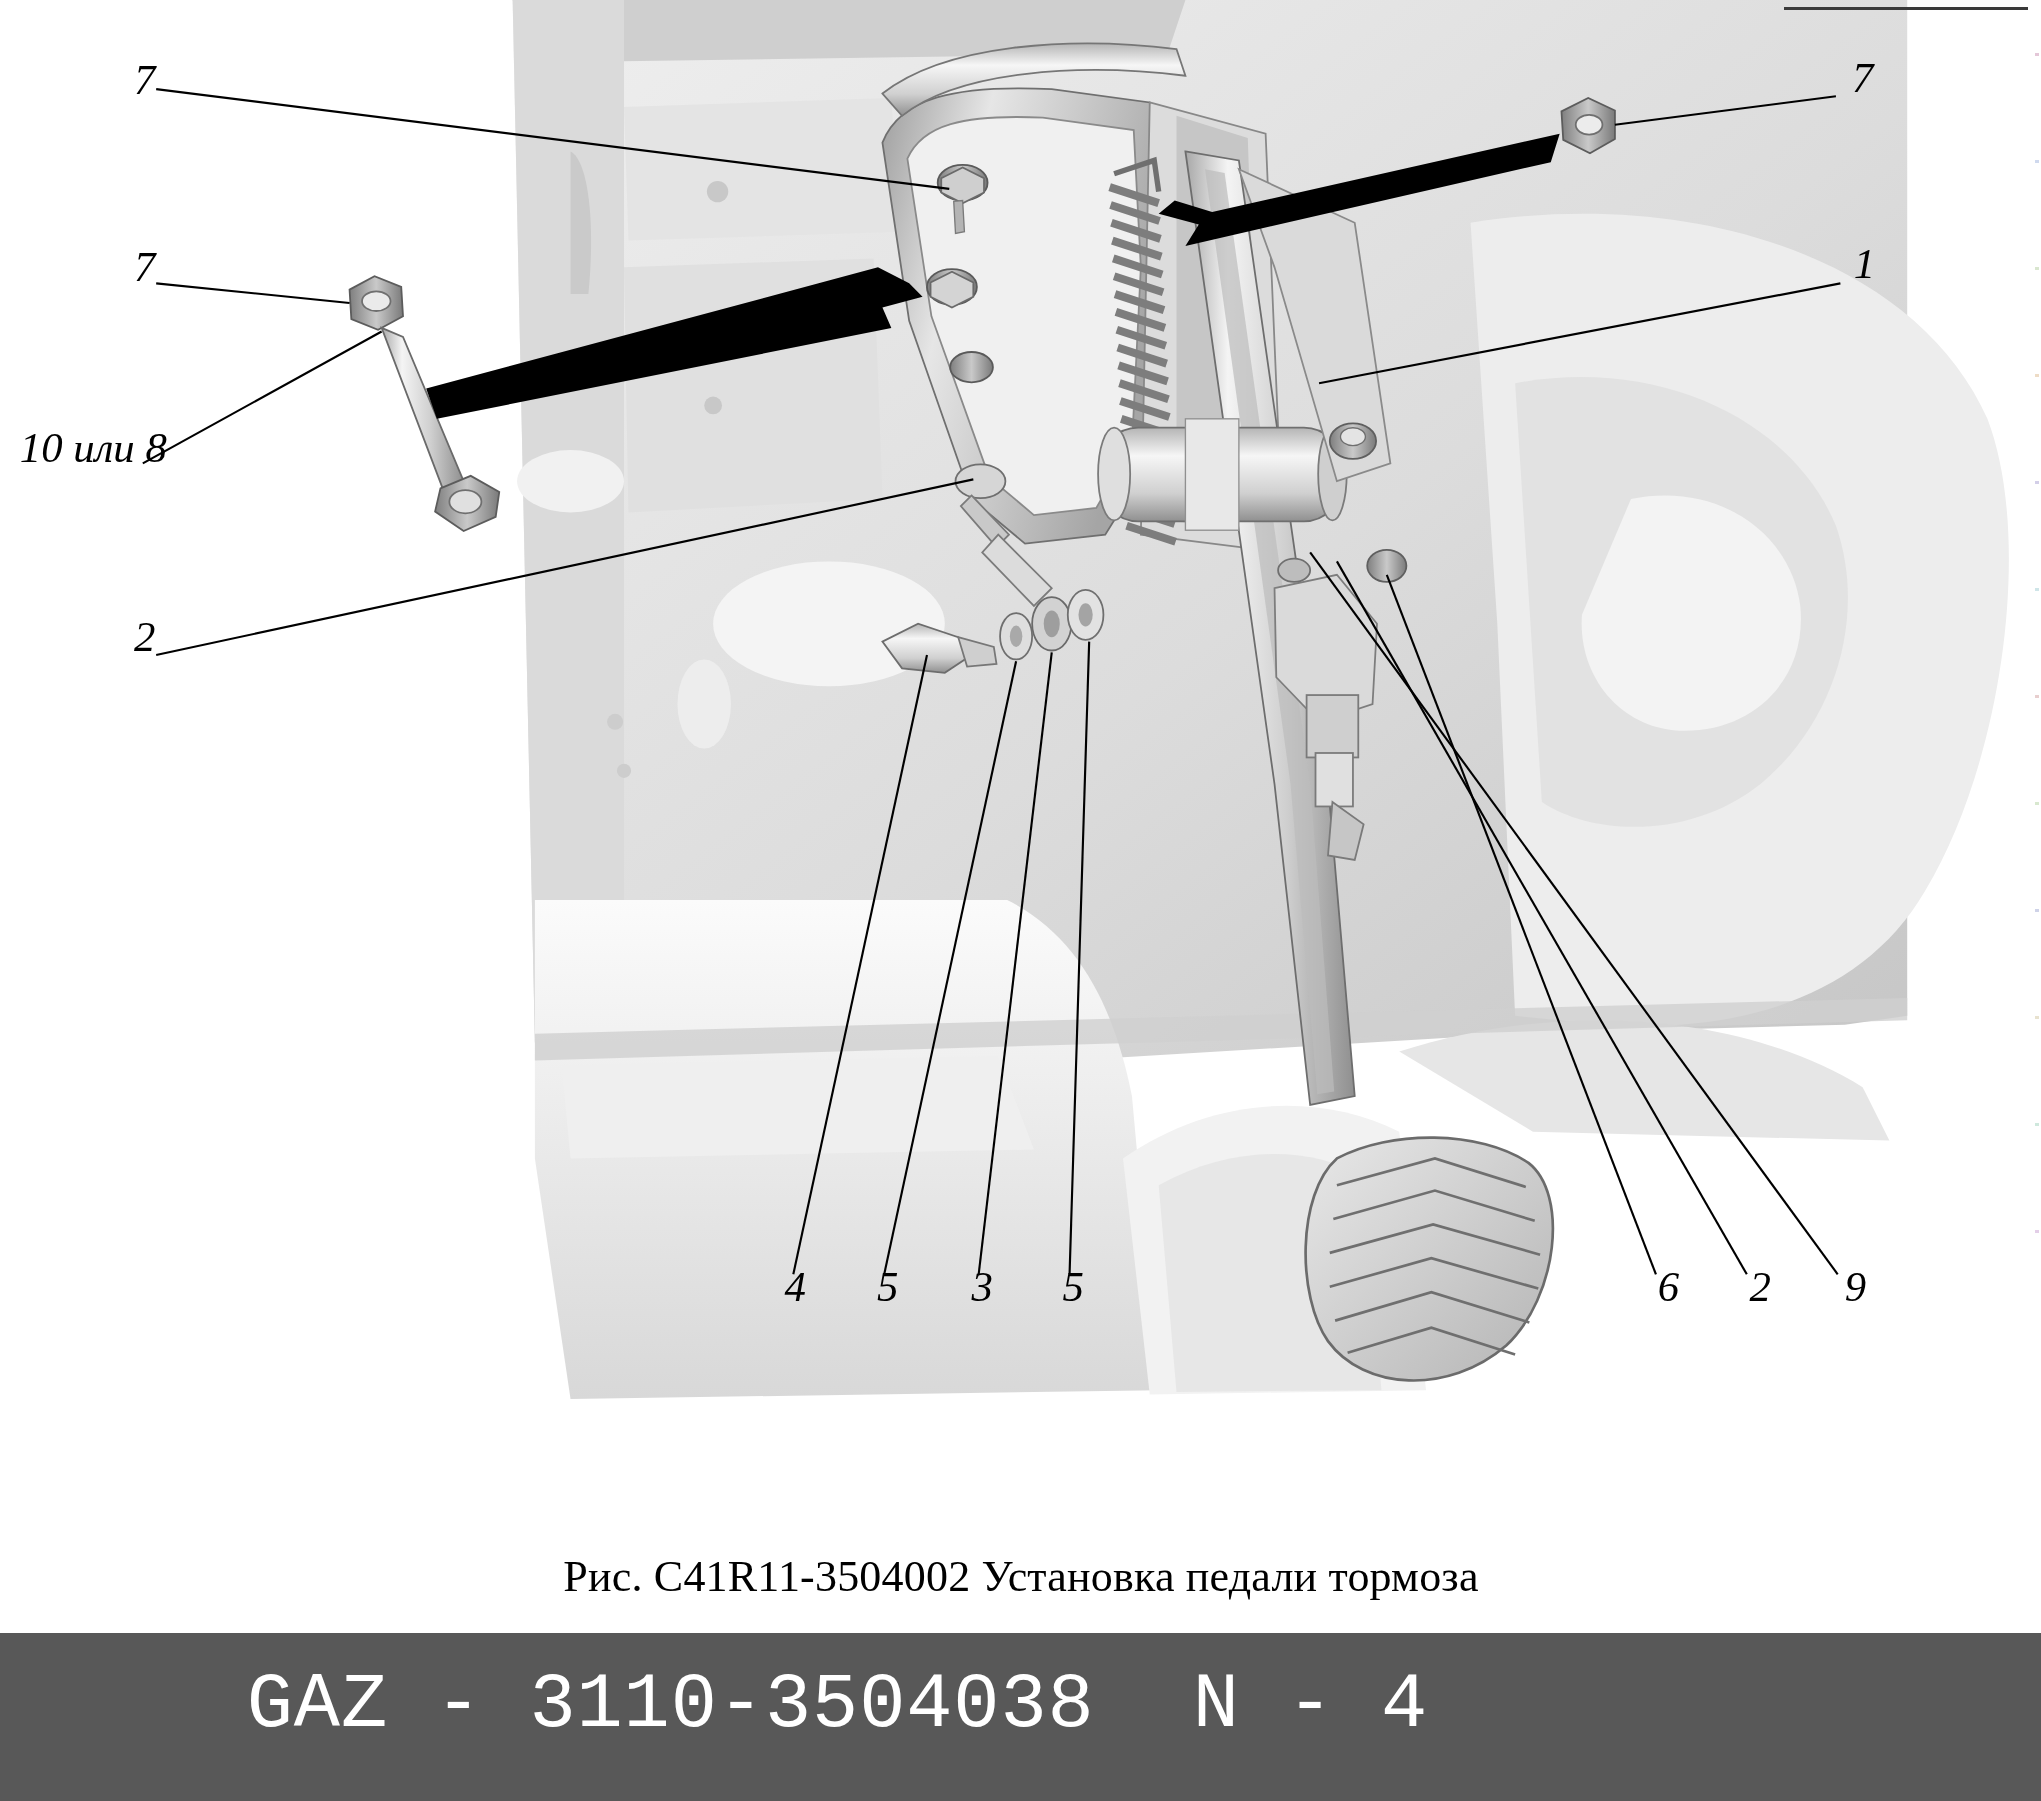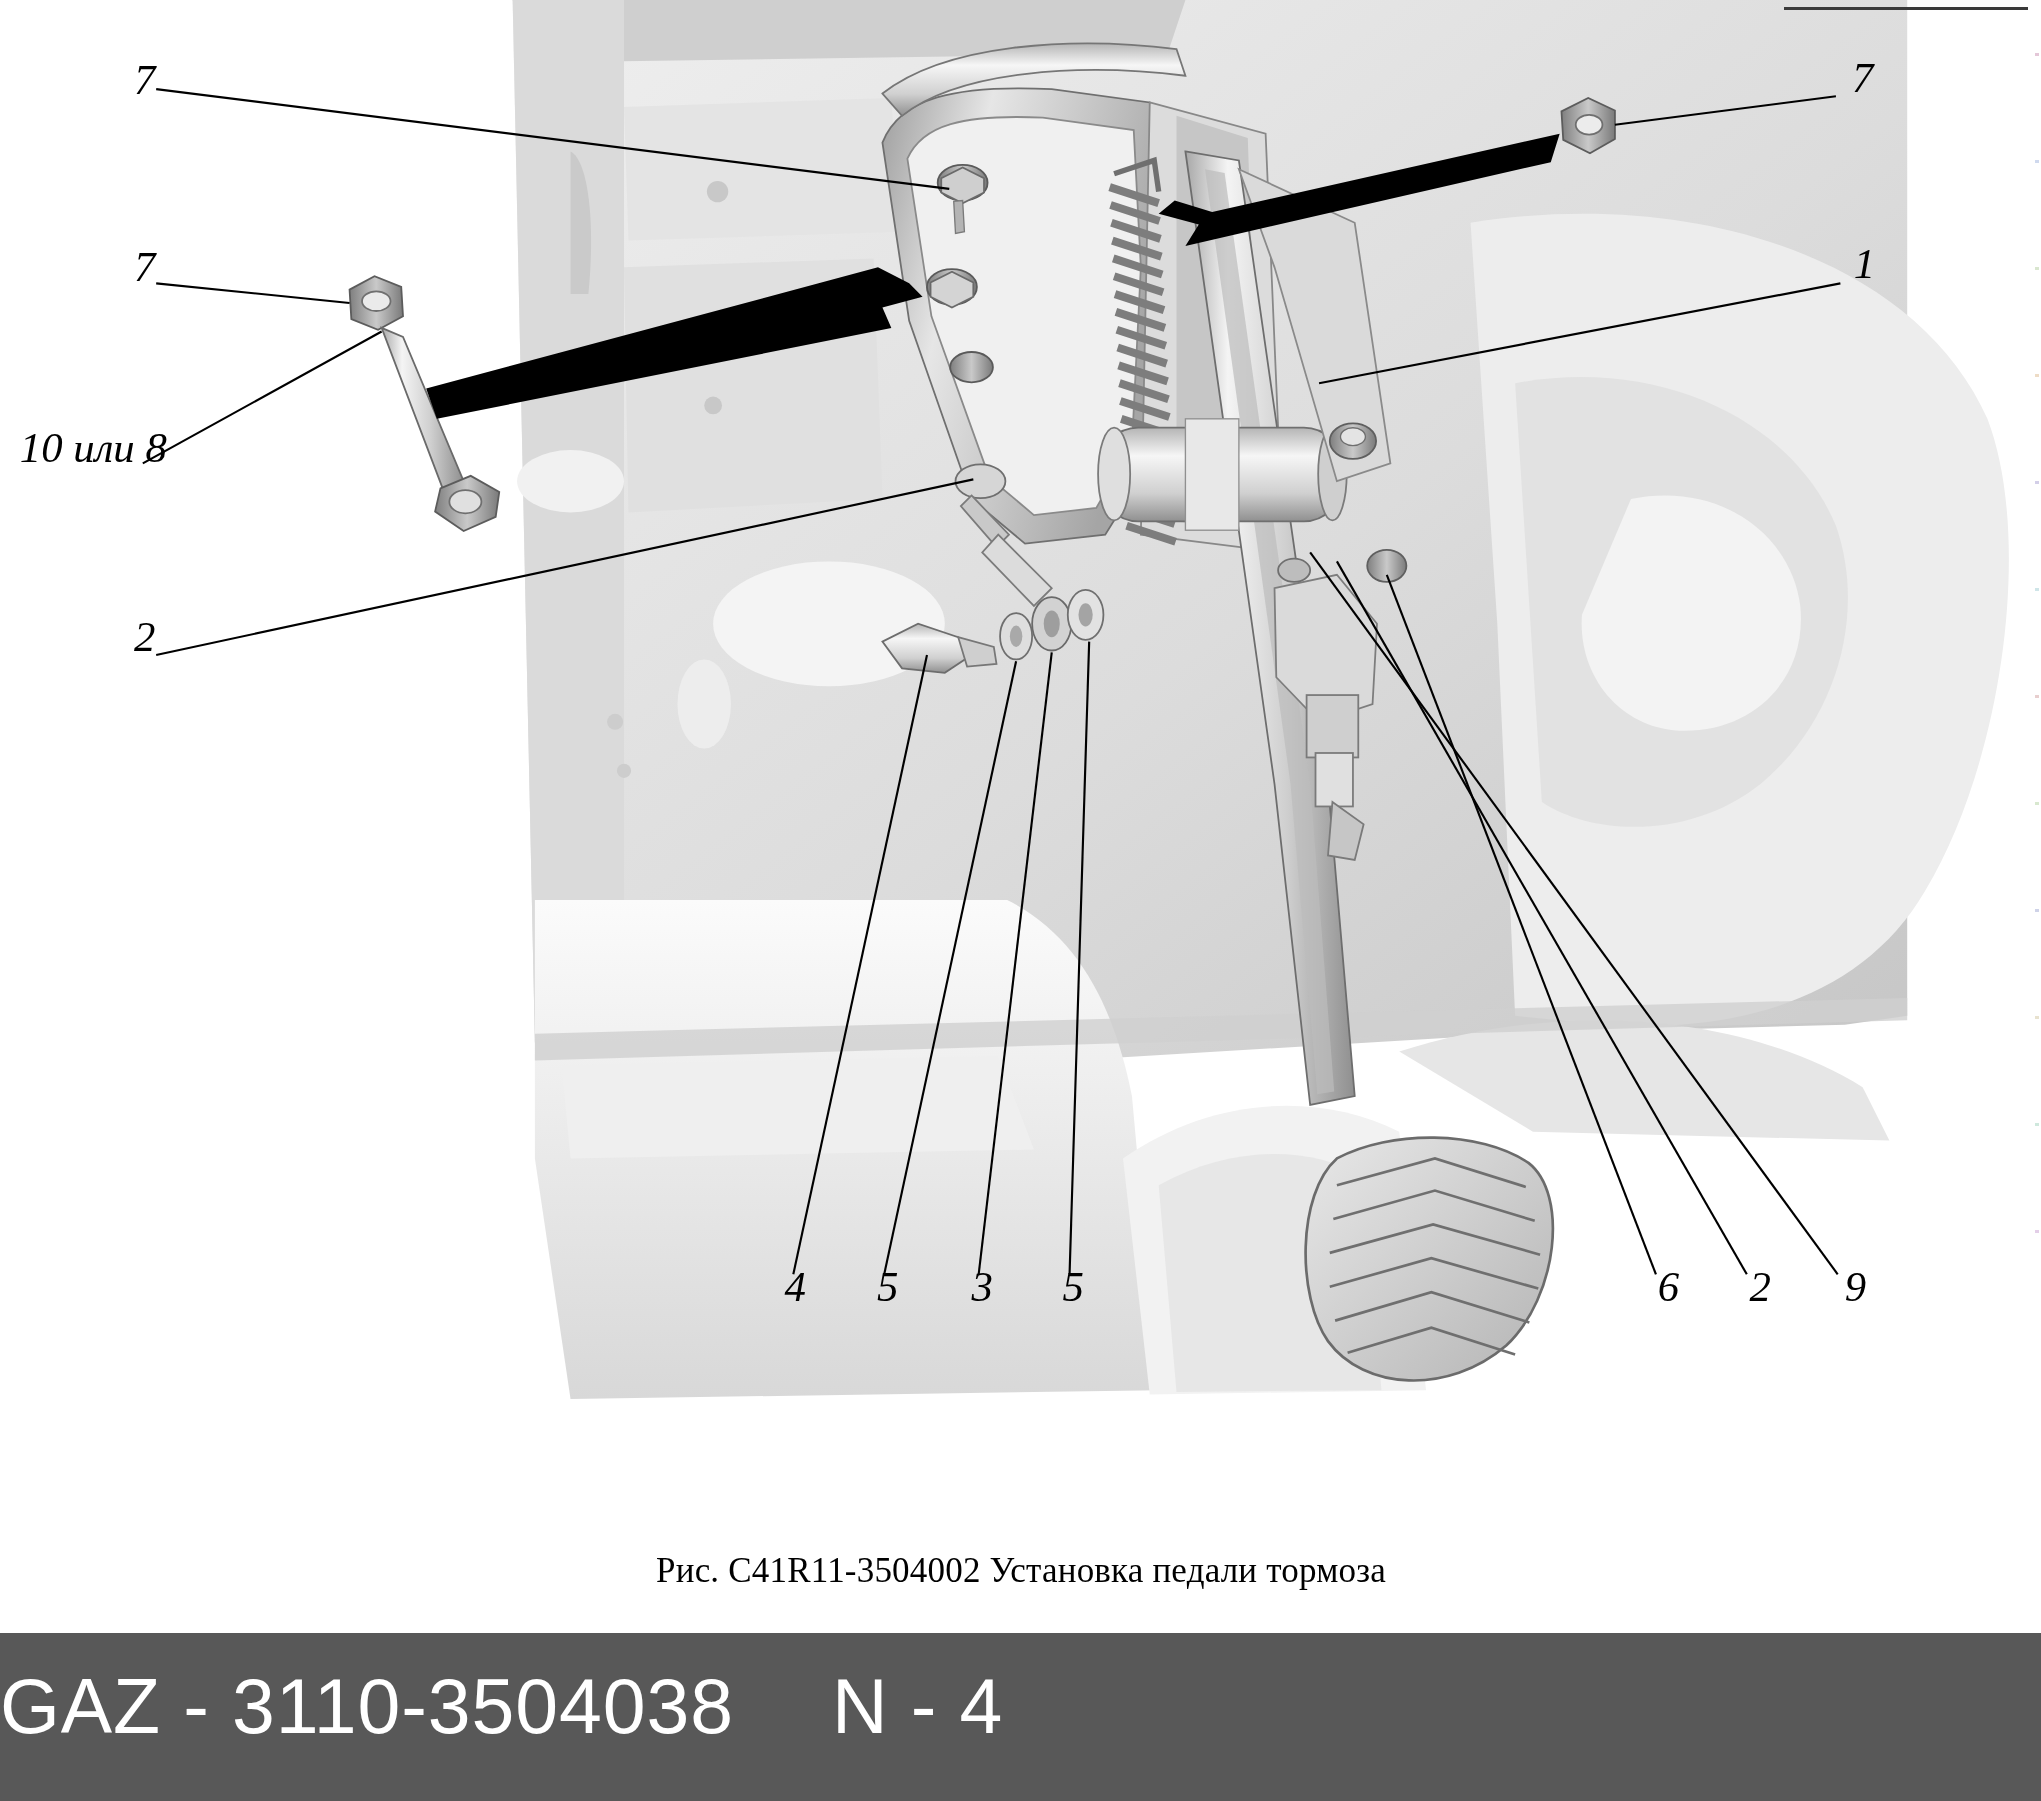--- a/index.html
+++ b/index.html
@@ -32,42 +32,42 @@
   }
 
   
   #caption {
     position: absolute;
     left: 0;
     top: 1551px;
     width: 2042px;
     text-align: center;
     font-family: "Liberation Serif", serif;
-    font-size: 35px;
+    font-size: 44px;
     color: #000000;
     letter-spacing: 0.2px;
   }
 
   
   #bottom-bar {
     position: absolute;
     left: 0;
     top: 1633px;
     width: 2042px;
     height: 169px;
     background: #585858;
     color: #ffffff;
   }
   #bottom-bar-inner {
     position: absolute;
     left: 0;
     top: 28.5px;
     width: 1675px;
-    text-align: left;
-    font-family: Liberation Sans, sans-serif;
+    text-align: center;
+    font-family: Liberation Mono, monospace;
     font-size: 77px;
     letter-spacing: 0.9px;
     white-space: nowrap;
   }
   #bottom-bar-inner .code { margin-right: 98px; }
 
   
   #right-strip {
     position: absolute;
     right: 0;

